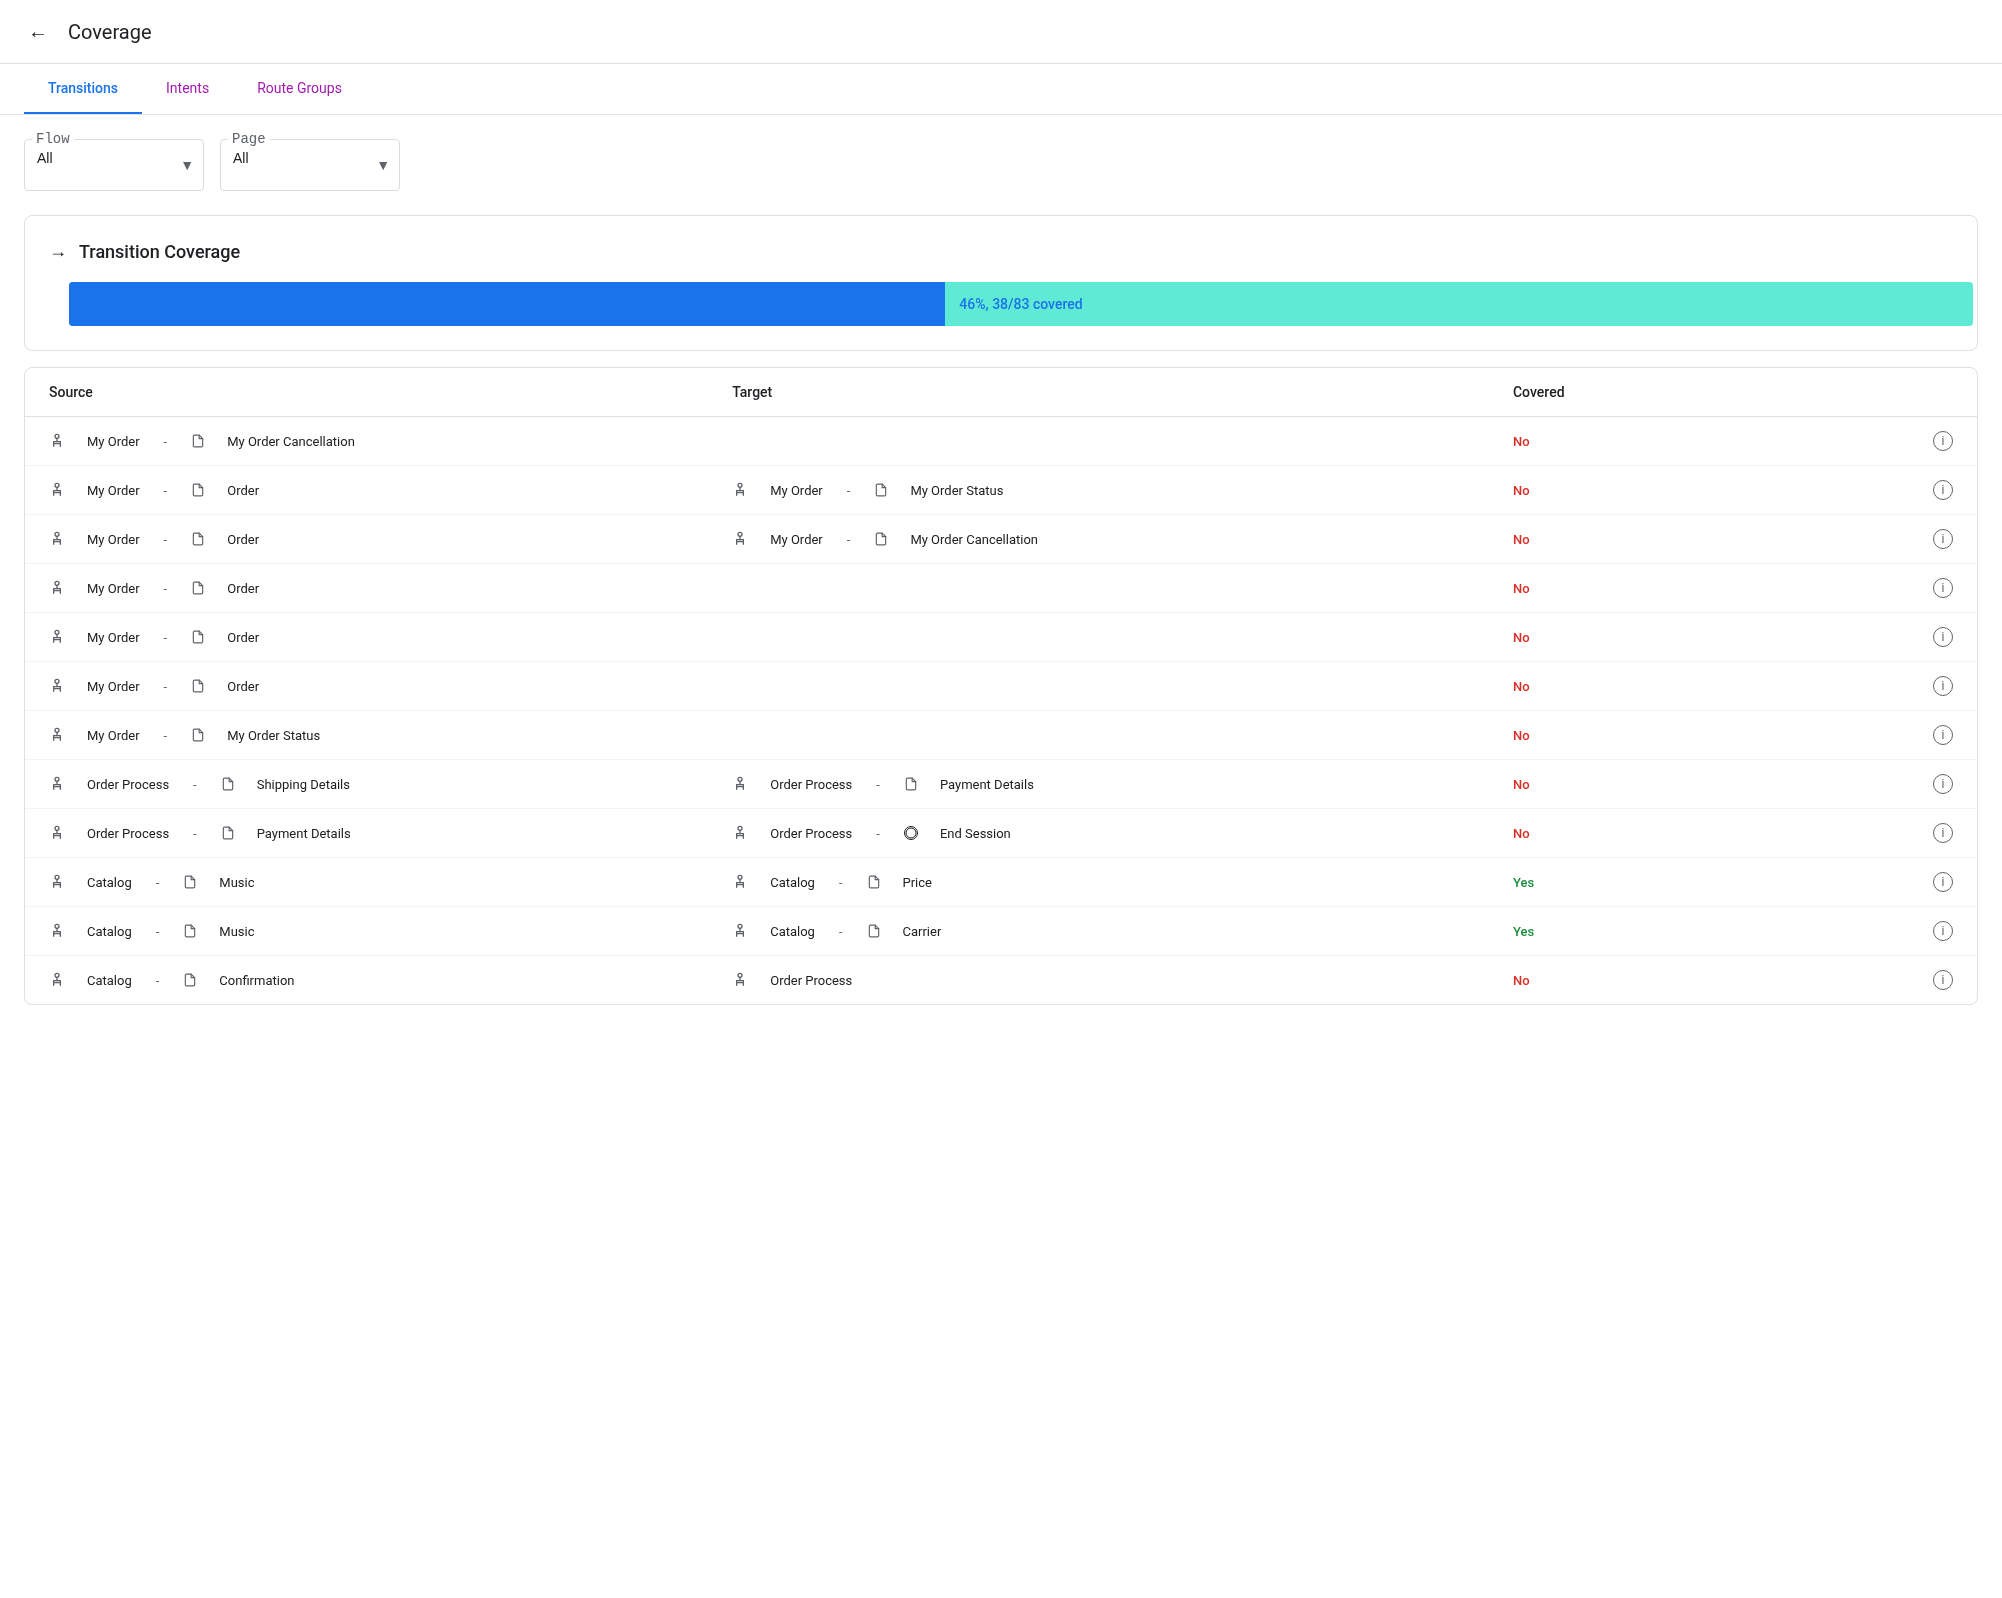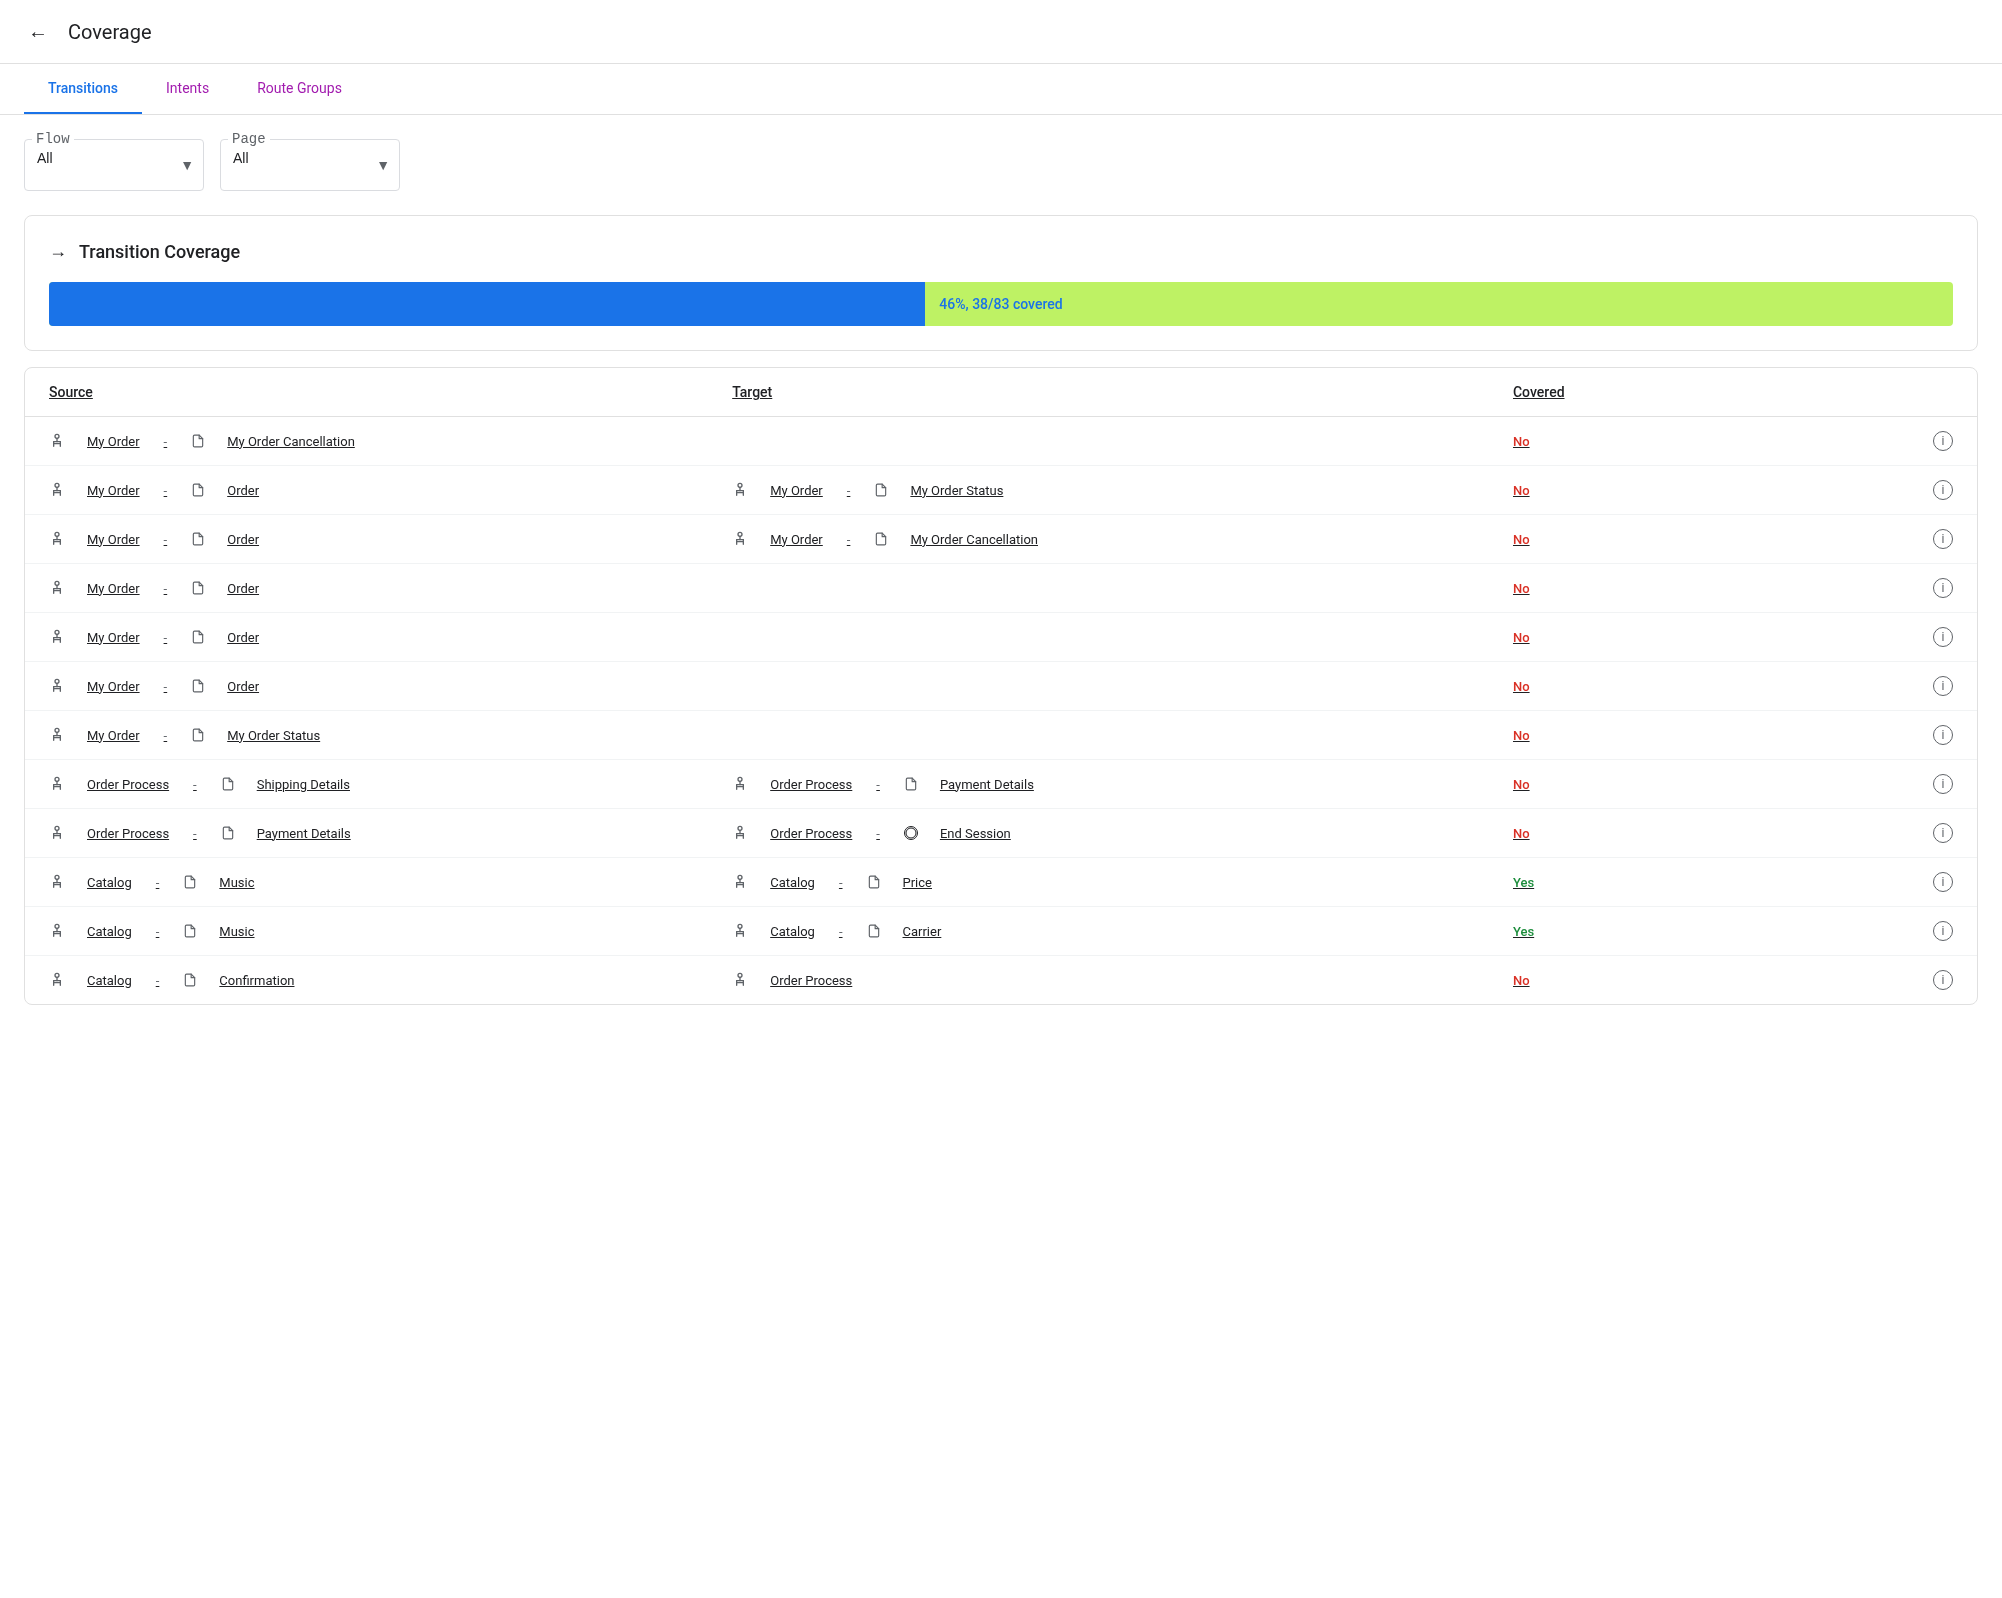--- a/index.html
+++ b/index.html
@@ -108,24 +108,25 @@
     }
     .coverage-card-title {
       font-size: 18px;
       font-weight: 500;
     }
     .progress-bar-container {
       width: 100%;
       height: 44px;
       border-radius: 4px;
       overflow: hidden;
-      background: #bef264;
+      background: #5eead4;
       position: relative;
       display: flex;
       align-items: center;
+      margin-left: 20px;
     }
     .progress-bar-fill {
       height: 100%;
       background: #1a73e8;
     }
     .progress-label {
       position: absolute;
       right: 0;
       left: 0;
       text-align: center;
@@ -133,21 +134,20 @@
       font-size: 14px;
       font-weight: 500;
     }
 
     
     .table-container {
       margin: 0 24px 24px;
       border: 1px solid #e0e0e0;
       border-radius: 8px;
       overflow: hidden;
-      text-decoration: underline;
     }
     table {
       width: 100%;
       border-collapse: collapse;
     }
     thead tr {
       border-bottom: 1px solid #e0e0e0;
     }
     th {
       text-align: left;

